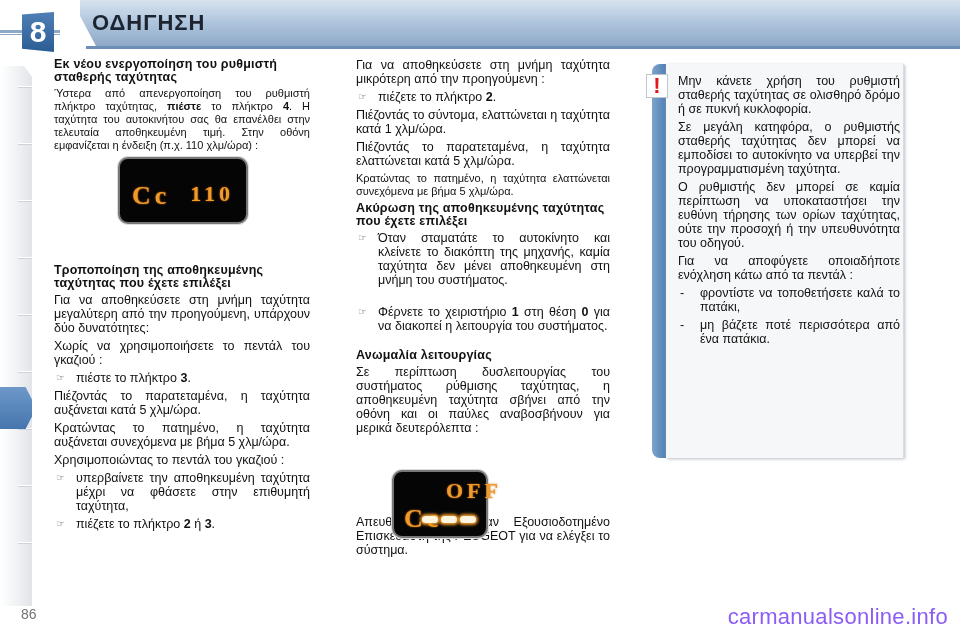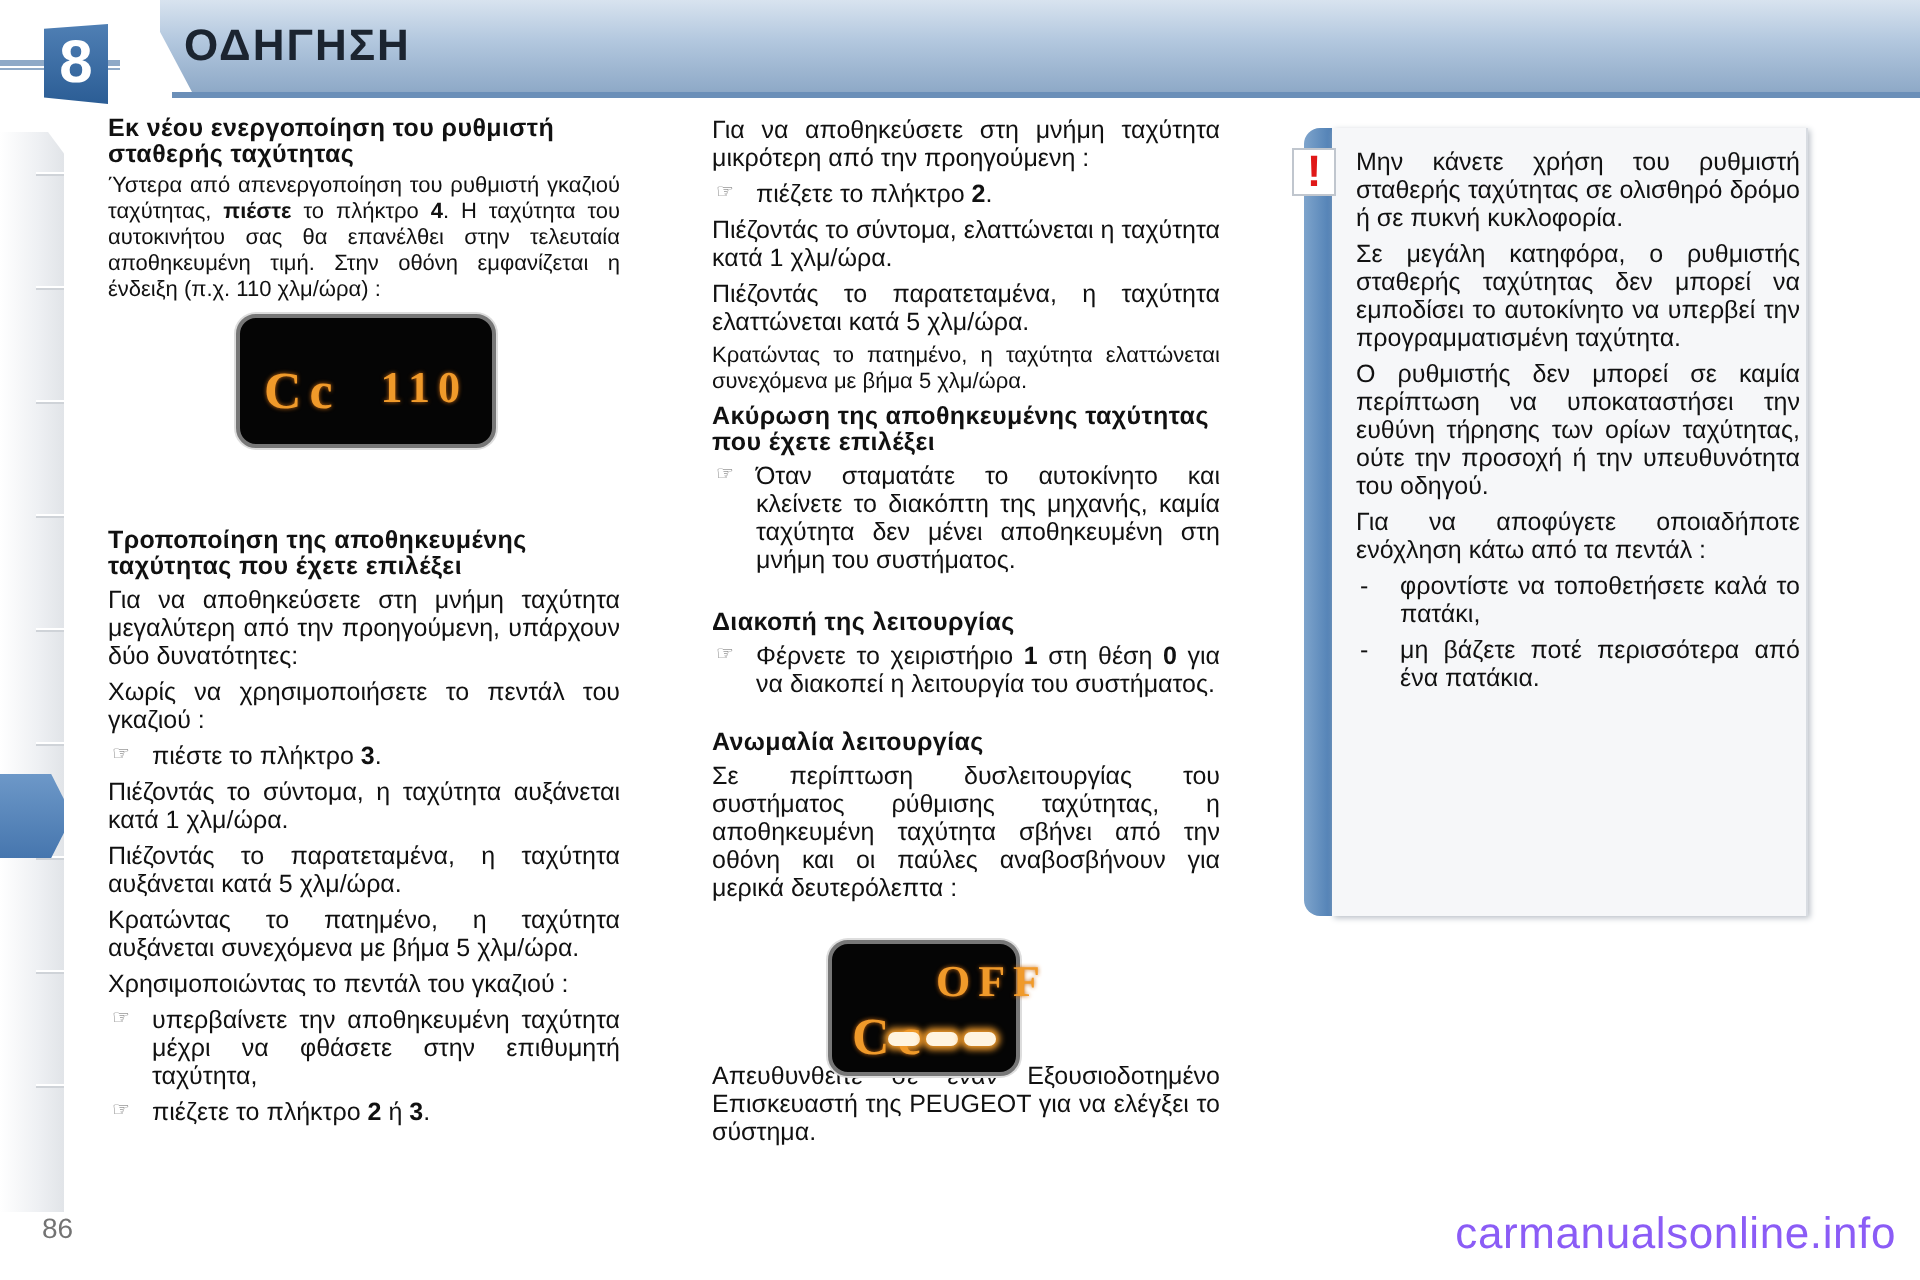--- a/index.html
+++ b/index.html
@@ -40,21 +40,21 @@
   .heading { font-weight: bold; font-size: 12.5px; line-height: 13px; margin-bottom: 3px; letter-spacing: 0.2px; }
   .bullet { display: flex; margin-bottom: 4px; }
   .bullet .mark { width: 22px; flex: none; color: #666; font-size: 10px; padding-left: 2px; }
   .bullet .txt { flex: 1; text-align: justify; }
   b { font-weight: bold; }
 
   
   .lcd { position: absolute; background: #050505; border-radius: 10px; border: 2px solid #777;
     box-shadow: 0 0 0 1px #ddd; }
   .lcd1 { left: 118px; top: 157px; width: 130px; height: 67px; }
-  .lcd2 { left: 414px; top: 470px; width: 96px; height: 68px; text-align: right; }
+  .lcd2 { left: 392px; top: 470px; width: 96px; height: 68px; text-align: right; }
   .seg { position: absolute; font-family: Liberation Serif, serif; color: #f09a2a; font-weight: bold;
     letter-spacing: 4px; text-shadow: 0 0 2px #c86a10; }
   .lcd1 .seg-left { left: 12px; top: 22px; font-size: 26px; }
   .lcd1 .seg-right { right: 12px; top: 22px; font-size: 22px; }
   .lcd2 .seg-off { left: 52px; top: 6px; font-size: 22px; }
   .lcd2 .seg-left { left: 10px; top: 32px; font-size: 26px; }
   .dashes { position: absolute; right: 10px; top: 44px; display: flex; gap: 3px; }
   .dash { width: 16px; height: 7px; border-radius: 4px; background: #fff4e0; box-shadow: 0 0 3px 2px #f09a2a; }
 
   
@@ -94,32 +94,31 @@
   <div class="side-tick" style="top:248px"></div>
   <div class="side-tick" style="top:305px"></div>
   <div class="side-tick" style="top:362px"></div>
   <div class="side-tick" style="top:419px"></div>
   <div class="side-tick" style="top:476px"></div>
 </div>
 <div class="side-tab-active"></div>
 
 <div class="col col1">
   <div class="heading">Εκ νέου ενεργοποίηση του ρυθμιστή σταθερής ταχύτητας</div>
-  <p class="small"><span>Ύστερα από απενεργοποίηση του ρυθμιστή γκαζιού ταχύτητας, </span><b>πιέστε</b><span> το πλήκτρο </span><b>4</b><span>. Η ταχύτητα του αυτοκινήτου σας θα επανέλθει στην τελευταία αποθηκευμένη τιμή. Στην οθόνη εμφανίζεται η ένδειξη (π.χ. 110 χλμ/ώρα) :</span></p>
+  <p class="small"><span>Ύστερα από απενεργοποίηση του ρυθμιστή πλήκτρο ταχύτητας, </span><b>πιέστε</b><span> το πλήκτρο </span><b>4</b><span>. Η ταχύτητα του αυτοκινήτου σας θα επανέλθει στην τελευταία αποθηκευμένη τιμή. Στην οθόνη εμφανίζεται η ένδειξη (π.χ. 110 χλμ/ώρα) :</span></p>
 
   <div style="height:108px"></div>
 
   <div class="heading">Τροποποίηση της αποθηκευμένης ταχύτητας που έχετε επιλέξει</div>
   <p>Για να αποθηκεύσετε στη μνήμη ταχύτητα μεγαλύτερη από την προηγούμενη, υπάρχουν δύο δυνατότητες:</p>
   <p>Χωρίς να χρησιμοποιήσετε το πεντάλ του γκαζιού :</p>
   <div class="bullet">
     <span class="mark">☞</span>
     <span class="txt"><span>πιέστε το πλήκτρο </span><b>3</b><span>.</span></span>
   </div>
-  <p>Πιέζοντάς το σύντομα, η ταχύτητα αυξάνεται κατά 1 χλμ/ώρα.</p>
   <p>Πιέζοντάς το παρατεταμένα, η ταχύτητα αυξάνεται κατά 5 χλμ/ώρα.</p>
   <p>Κρατώντας το πατημένο, η ταχύτητα αυξάνεται συνεχόμενα με βήμα 5 χλμ/ώρα.</p>
   <p>Χρησιμοποιώντας το πεντάλ του γκαζιού :</p>
   <div class="bullet">
     <span class="mark">☞</span>
     <span class="txt">υπερβαίνετε την αποθηκευμένη ταχύτητα μέχρι να φθάσετε στην επιθυμητή ταχύτητα,</span>
   </div>
   <div class="bullet">
     <span class="mark">☞</span>
     <span class="txt"><span>πιέζετε το πλήκτρο </span><b>2</b><span> ή </span><b>3</b><span>.</span></span>
@@ -141,21 +140,20 @@
   <p>Πιέζοντάς το παρατεταμένα, η ταχύτητα ελαττώνεται κατά 5 χλμ/ώρα.</p>
   <p class="small">Κρατώντας το πατημένο, η ταχύτητα ελαττώνεται συνεχόμενα με βήμα 5 χλμ/ώρα.</p>
 
   <div class="heading">Ακύρωση της αποθηκευμένης ταχύτητας που έχετε επιλέξει</div>
   <div class="bullet">
     <span class="mark">☞</span>
     <span class="txt">Όταν σταματάτε το αυτοκίνητο και κλείνετε το διακόπτη της μηχανής, καμία ταχύτητα δεν μένει αποθηκευμένη στη μνήμη του συστήματος.</span>
   </div>
 
   <div style="height:14px"></div>
-  <div class="heading">Διακοπή της λειτουργίας</div>
   <div class="bullet">
     <span class="mark">☞</span>
     <span class="txt"><span>Φέρνετε το χειριστήριο </span><b>1</b><span> στη θέση </span><b>0</b><span> για να διακοπεί η λειτουργία του συστήματος.</span></span>
   </div>
 
   <div style="height:12px"></div>
   <div class="heading">Ανωμαλία λειτουργίας</div>
   <p>Σε περίπτωση δυσλειτουργίας του συστήματος ρύθμισης ταχύτητας, η αποθηκευμένη ταχύτητα σβήνει από την οθόνη και οι παύλες αναβοσβήνουν για μερικά δευτερόλεπτα :</p>
   <div style="height:76px"></div>
   <p>Απευθυνθείτε σε έναν Εξουσιοδοτημένο Επισκευαστή της PEUGEOT για να ελέγξει το σύστημα.</p>

